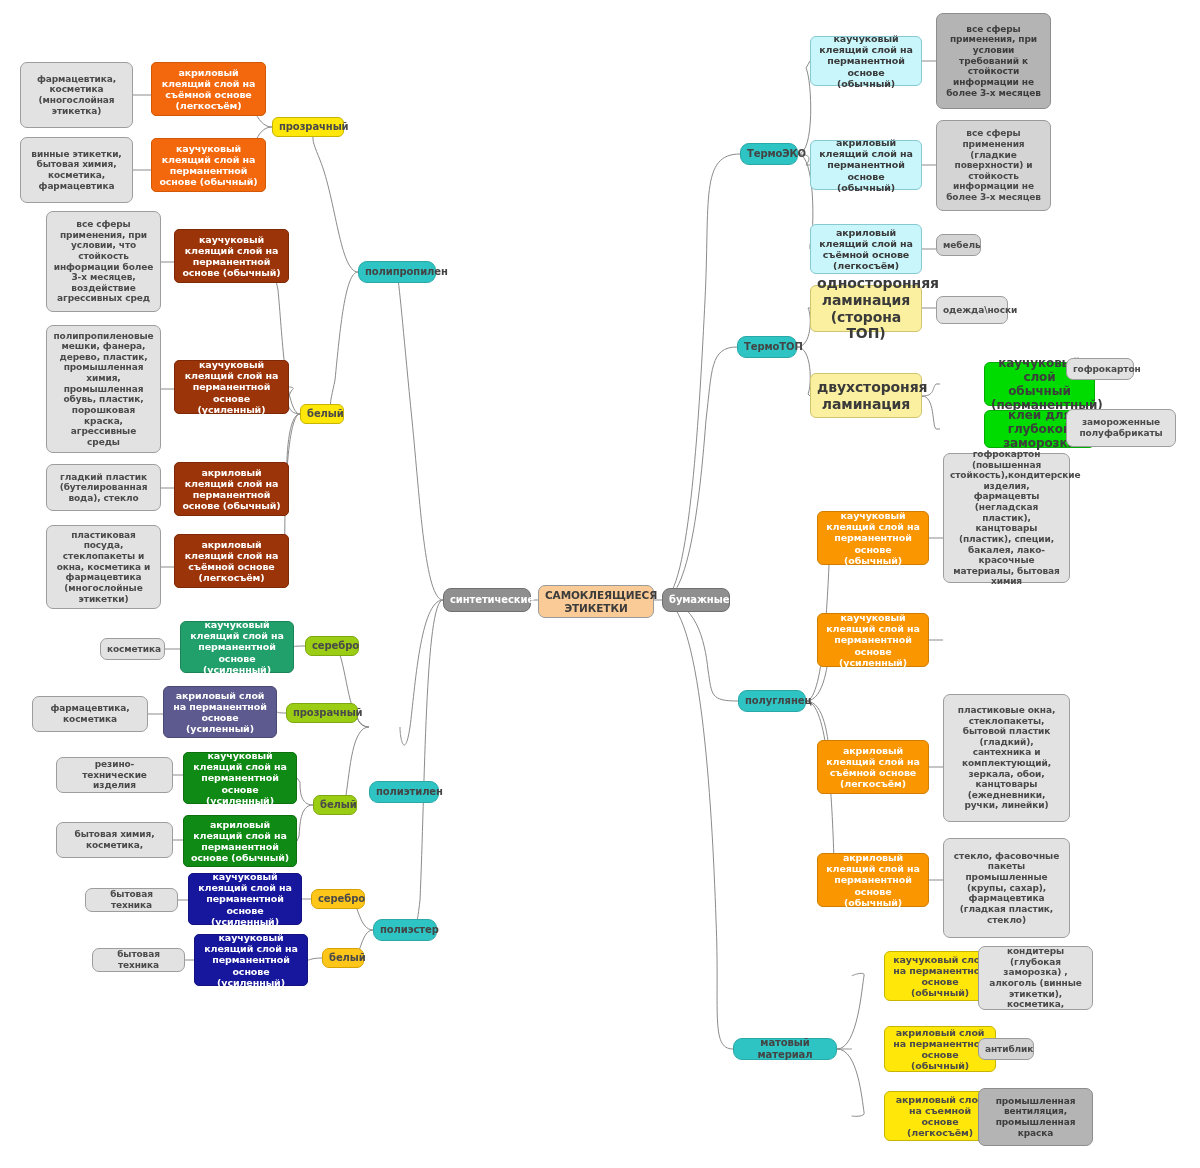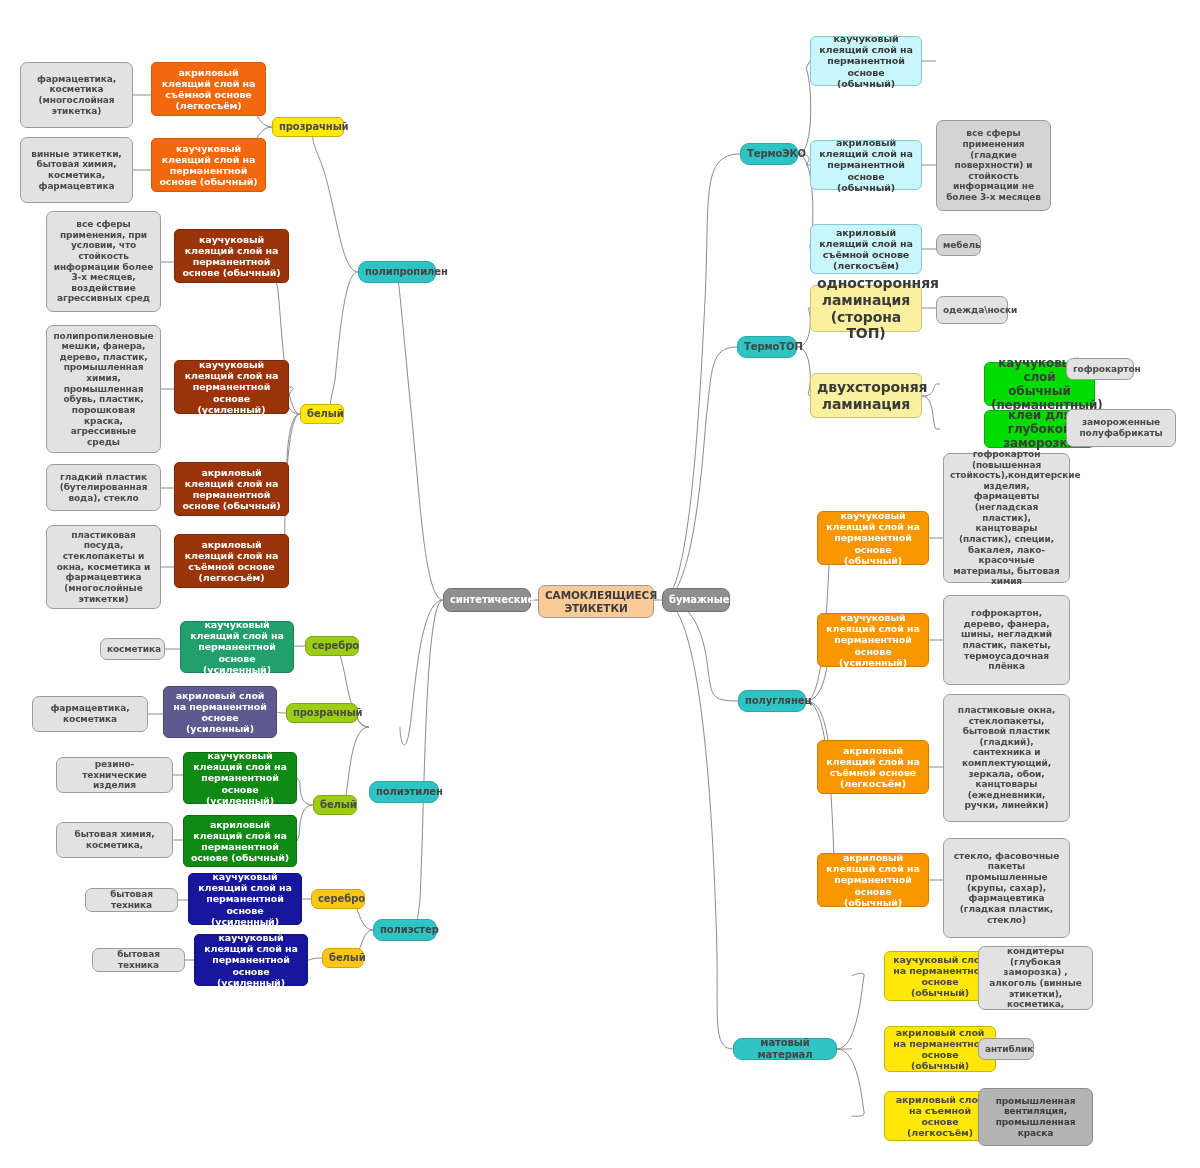--- a/index.html
+++ b/index.html
@@ -265,40 +265,40 @@
     </div>
     <div class="node s-leafLt" style="left: 56px; top: 822px; width: 117px; height: 36px;">
       <span>бытовая химия, косметика,</span>
     </div>
     <div class="node s-leafLt" style="left: 85px; top: 888px; width: 93px; height: 24px;">
       <span>бытовая техника</span>
     </div>
     <div class="node s-leafLt" style="left: 92px; top: 948px; width: 93px; height: 24px;">
       <span>бытовая техника</span>
     </div>
+    <div class="node s-leafDk" style="left: 936px; top: 13px; width: 115px; height: 96px;">
+      <span>все сферы применения, при условии требований к стойкости информации не более 3-х месяцев</span>
+    </div>
     <div class="node s-leafMd" style="left: 936px; top: 120px; width: 115px; height: 91px;">
       <span>все сферы применения (гладкие поверхности) и стойкость информации не более 3-х месяцев</span>
     </div>
     <div class="node s-leafMd" style="left: 936px; top: 234px; width: 45px; height: 22px;">
       <span>мебель</span>
     </div>
     <div class="node s-leafLt" style="left: 936px; top: 296px; width: 72px; height: 28px;">
       <span>одежда\носки</span>
     </div>
     <div class="node s-leafLt" style="left: 1066px; top: 358px; width: 68px; height: 22px;">
       <span>гофрокартон</span>
     </div>
     <div class="node s-leafLt" style="left: 1066px; top: 409px; width: 110px; height: 38px;">
       <span>замороженные полуфабрикаты</span>
     </div>
     <div class="node s-leafLt" style="left: 943px; top: 453px; width: 127px; height: 130px;">
       <span>гофрокартон (повышенная стойкость),кондитерские изделия, фармацевты (негладская пластик), канцтовары (пластик), специи, бакалея, лако-красочные материалы, бытовая химия</span>
-    </div>
-    <div class="node s-leafLt" style="left: 943px; top: 595px; width: 127px; height: 90px;">
-      <span>гофрокартон, дерево, фанера, шины, негладкий пластик, пакеты, термоусадочная плёнка</span>
     </div>
     <div class="node s-leafLt" style="left: 943px; top: 694px; width: 127px; height: 128px;">
       <span>пластиковые окна, стеклопакеты, бытовой пластик (гладкий), сантехника и комплектующий, зеркала, обои, канцтовары (ежедневники, ручки, линейки)</span>
     </div>
     <div class="node s-leafLt" style="left: 943px; top: 838px; width: 127px; height: 100px;">
       <span>стекло, фасовочные пакеты промышленные (крупы, сахар), фармацевтика (гладкая пластик, стекло)</span>
     </div>
     <div class="node s-leafLt" style="left: 978px; top: 946px; width: 115px; height: 64px;">
       <span>кондитеры (глубокая заморозка) , алкоголь (винные этикетки), косметика,</span>
     </div>

